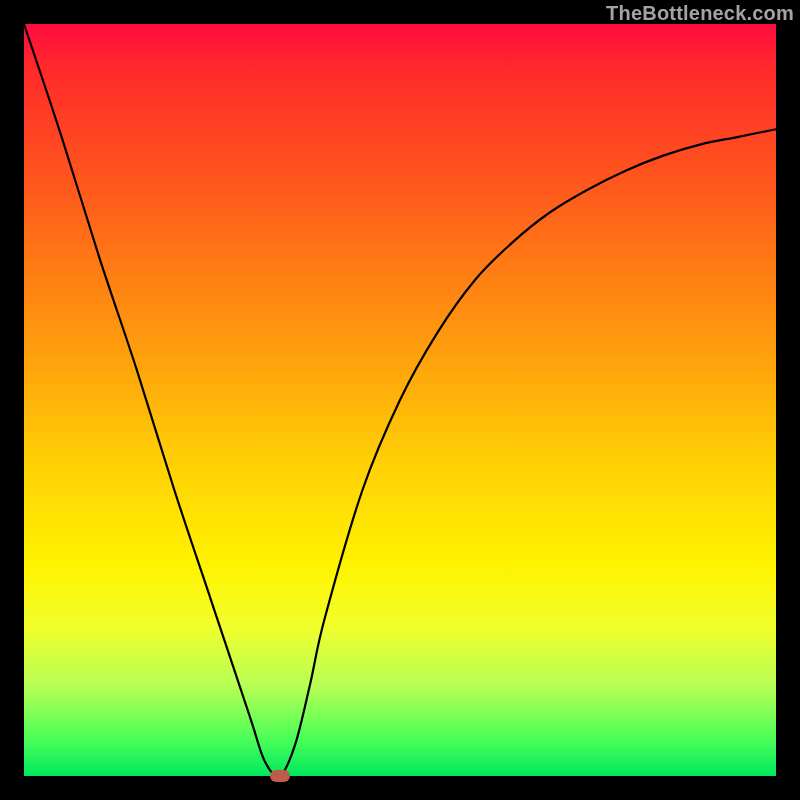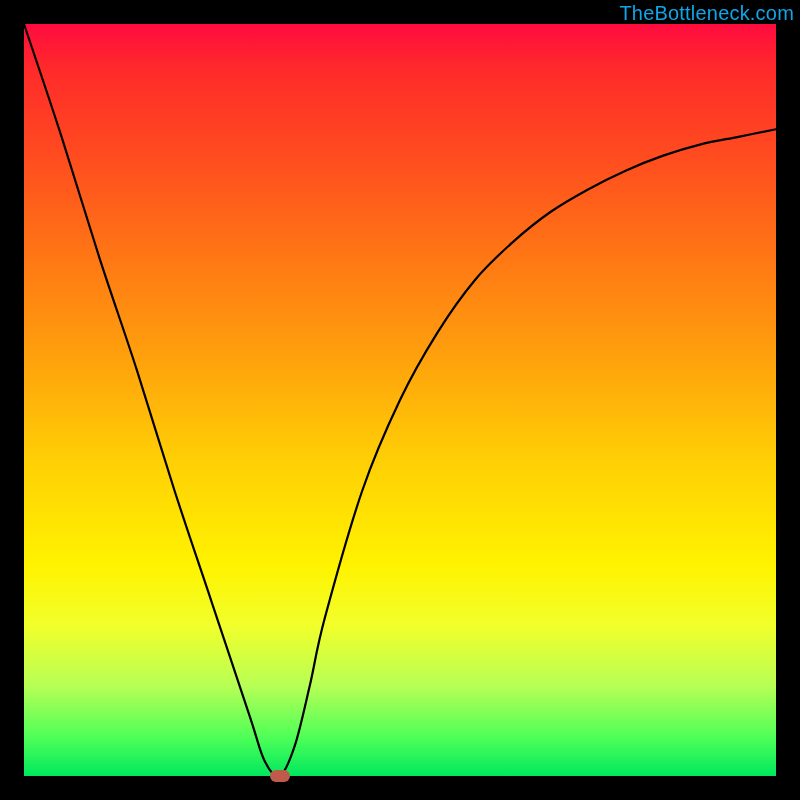--- a/index.html
+++ b/index.html
@@ -38,23 +38,23 @@
       #f1ff2b 80%,
       #b7ff55 88%,
       #4cff58 95%,
       #00e85e 100%
     );
   }
   .watermark {
     position: absolute;
     top: 2px;
     right: 6px;
-    color: #0ea5e9;
+    color: #a3a3a3;
     font-size: 20px;
-    font-weight: 400;
+    font-weight: 700;
     letter-spacing: 0.2px;
     user-select: none;
   }
   svg.curve {
     position: absolute;
     top: 0;
     left: 0;
     width: 752px;
     height: 752px;
     overflow: visible;

